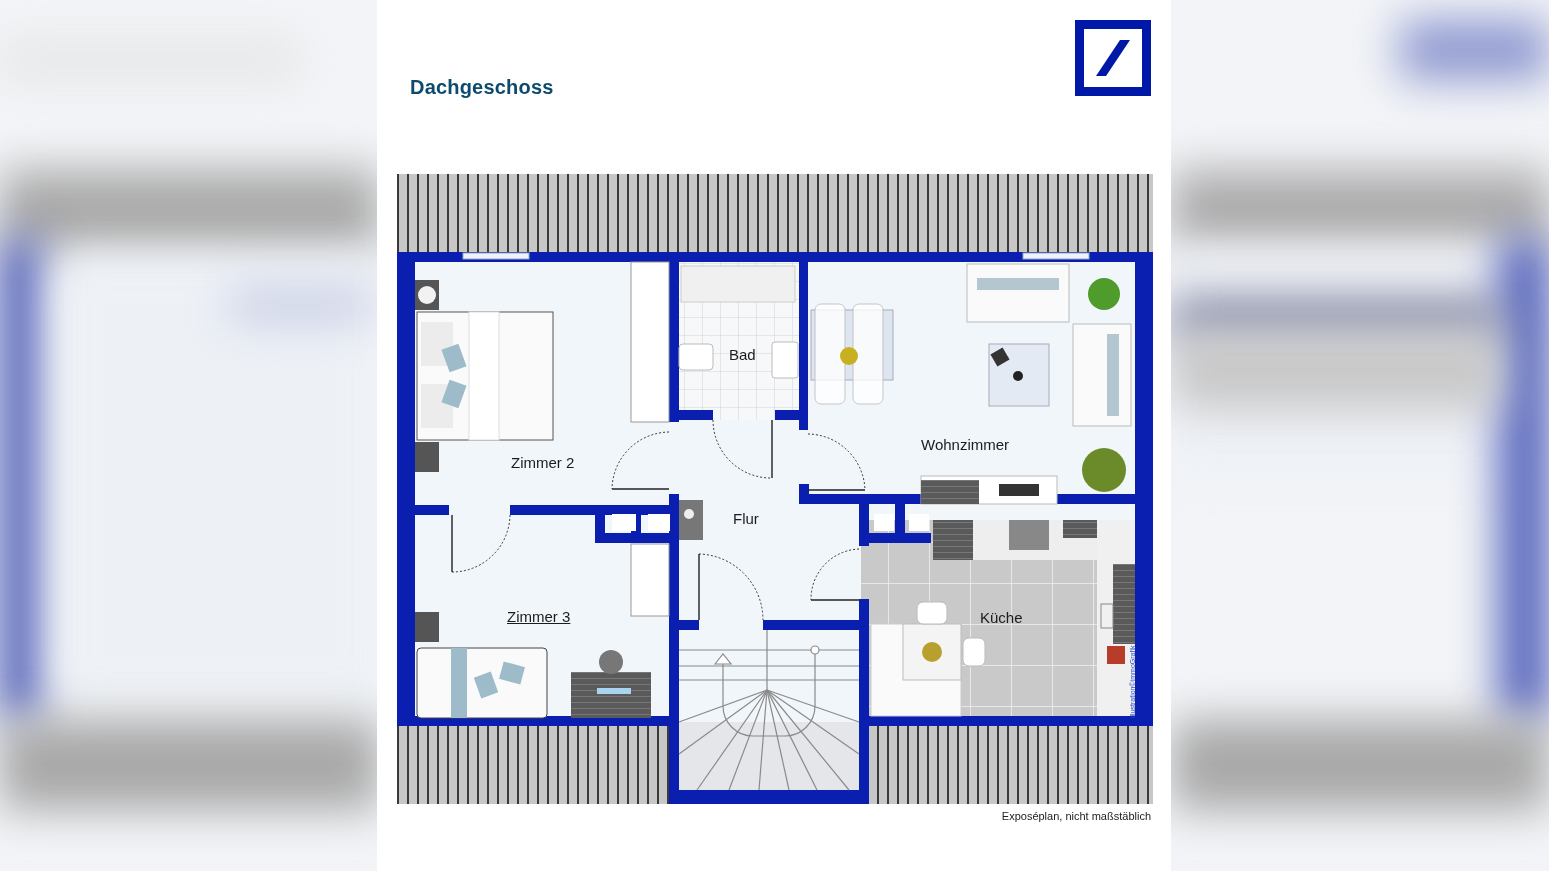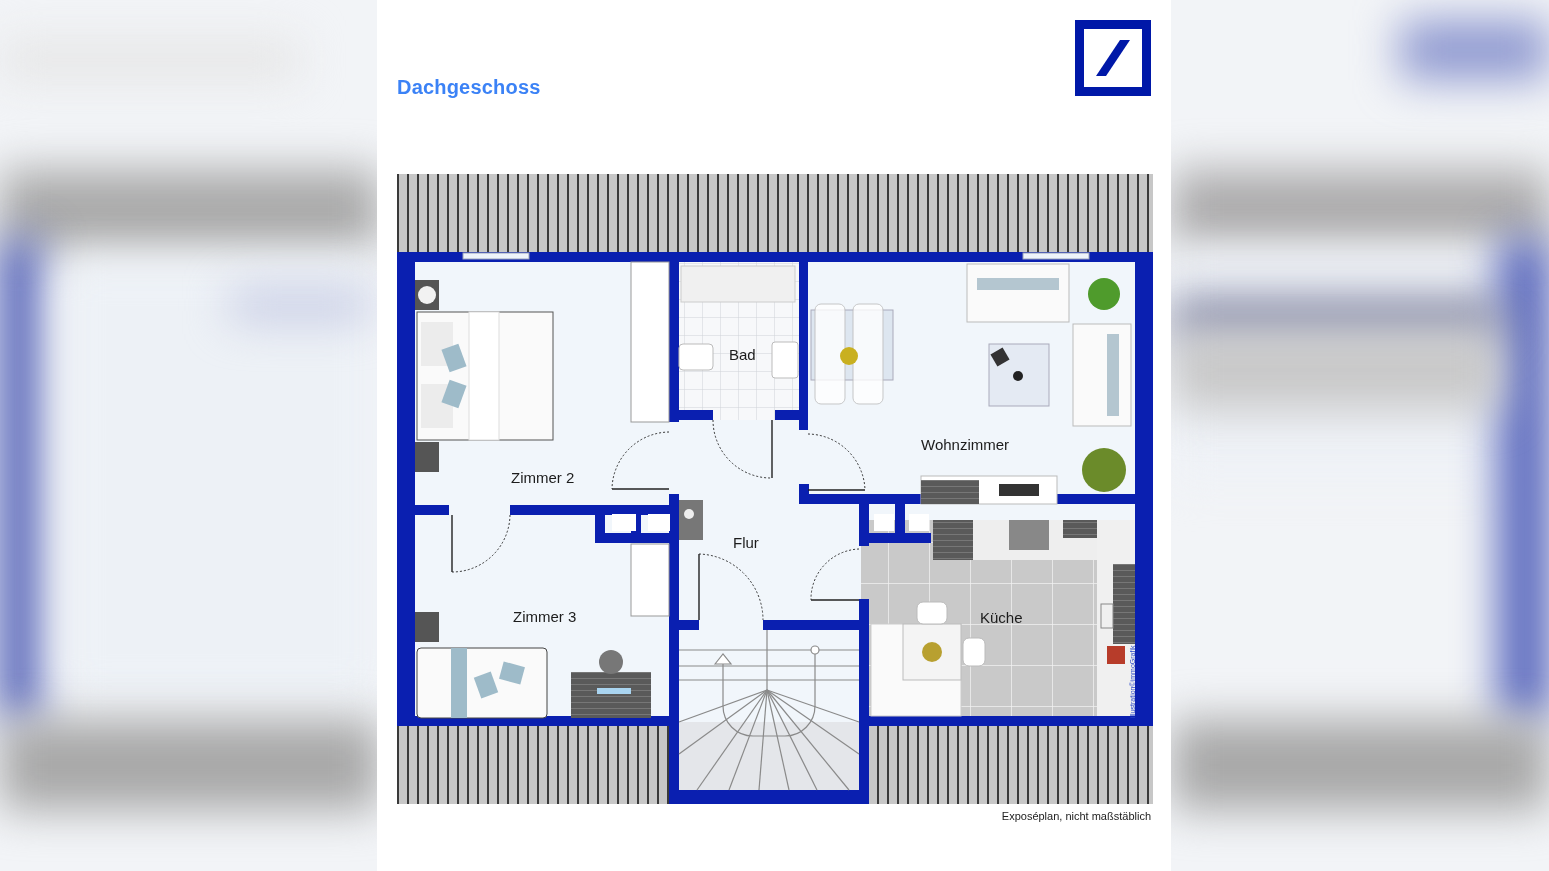--- a/index.html
+++ b/index.html
@@ -1,20 +1,20 @@
 <!DOCTYPE html>
 <html><head>
 <meta charset="utf-8">
 <style>
   html,body{margin:0;padding:0;}
   body{width:1549px;height:871px;overflow:hidden;position:relative;background:#f2f4f7;font-family:"Liberation Sans",sans-serif;}
   .blur-bg{position:absolute;inset:0;overflow:hidden;}
   .blur-bg .bl{position:absolute;filter:blur(22px);}
   .page{position:absolute;left:377px;top:0;width:794px;height:871px;background:#ffffff;}
-  .title{position:absolute;left:20px;top:76px;font-size:20px;font-weight:bold;color:#3b82f6;letter-spacing:0.2px;}
+  .title{position:absolute;left:33px;top:76px;font-size:20px;font-weight:bold;color:#0c4a6e;letter-spacing:0.2px;}
   .logo{position:absolute;left:698px;top:20px;width:76px;height:76px;box-sizing:border-box;border:9px solid #0018a8;background:#fff;}
   .logo svg{position:absolute;left:0;top:0;}
   .plan{position:absolute;left:20px;top:174px;}
   .footnote{position:absolute;right:20px;top:810px;font-size:11px;color:#222;}
   .credit{position:absolute;left:752px;top:718px;transform:rotate(-90deg);transform-origin:left top;font-size:7px;color:#2a49c8;white-space:nowrap;}
   .room-label{position:absolute;font-size:15px;color:#1c1c1c;}
 </style>
 </head>
 <body>
 
@@ -206,22 +206,22 @@
     <rect x="716" y="390" width="22" height="80" fill="url(#wood)"></rect>
     <rect x="704" y="430" width="12" height="24" fill="none" stroke="#888"></rect>
     <rect x="710" y="472" width="18" height="18" fill="#b73c2a"></rect>
     <rect x="474" y="450" width="90" height="92" fill="#fafafa" stroke="#ccc"></rect>
     <rect x="506" y="450" width="58" height="56" fill="#f4f4f4" stroke="#bbb"></rect>
     <circle cx="535" cy="478" r="10" fill="#b8a030"></circle>
     <rect x="520" y="428" width="30" height="22" rx="6" fill="#fff" stroke="#bbb"></rect>
     <rect x="566" y="464" width="22" height="28" rx="6" fill="#fff" stroke="#bbb"></rect>
   </svg>
 
-  <div class="room-label" style="left:134px;top:469px;">Zimmer 2</div>
+  <div class="room-label" style="left:134px;top:454px;">Zimmer 2</div>
   <div class="room-label" style="left:352px;top:346px;text-align:right;">Bad</div>
   <div class="room-label" style="left:544px;top:436px;">Wohnzimmer</div>
-  <div class="room-label" style="left:356px;top:510px;margin-top:24px;">Flur</div>
-  <div class="room-label" style="left:136px;top:608px;">Zimmer 3</div>
+  <div class="room-label" style="left:356px;top:510px;">Flur</div>
+  <div class="room-label" style="left:130px;top:608px;text-decoration:underline;">Zimmer 3</div>
   <div class="room-label" style="left:603px;top:609px;">Küche</div>
 
   <div class="credit">illustration©immoGrafik</div>
   <div class="footnote">Exposéplan, nicht maßstäblich</div>
 </div>
 
 </body></html>

